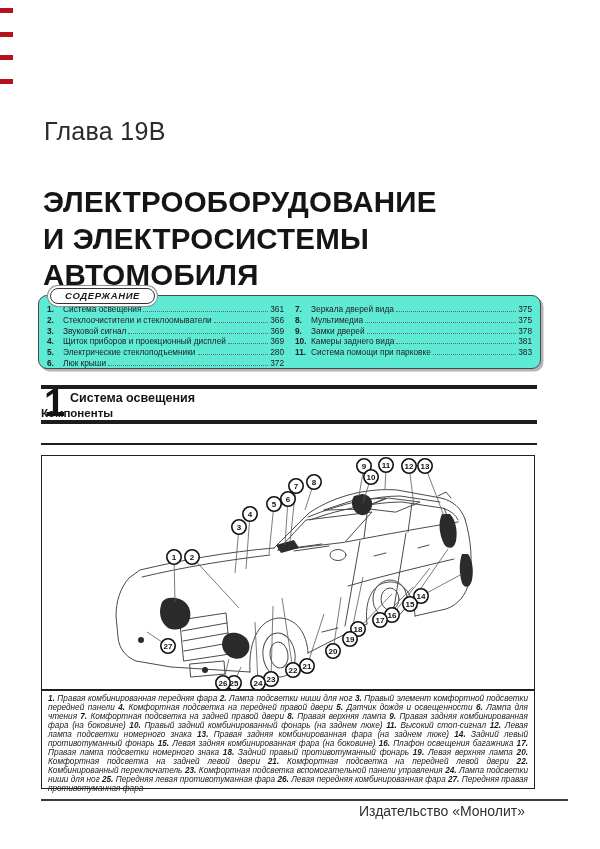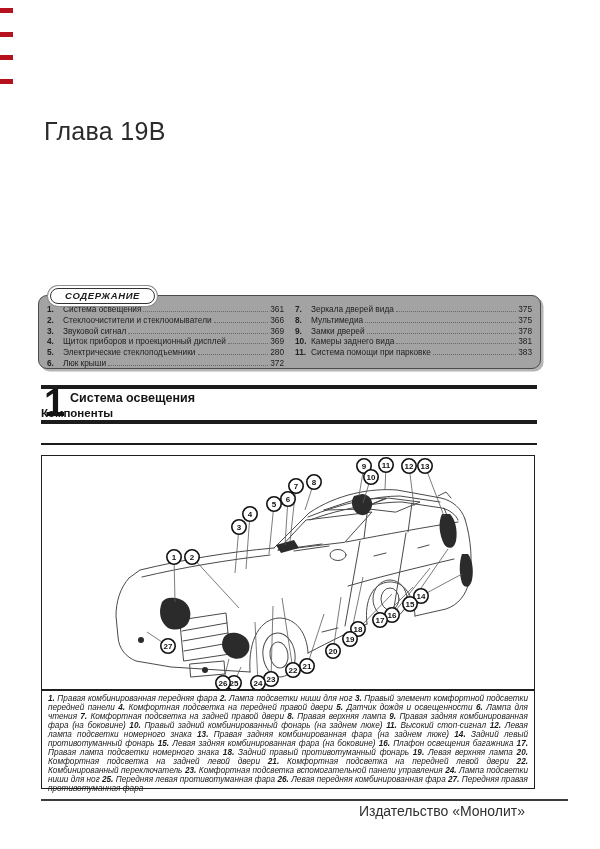--- a/index.html
+++ b/index.html
@@ -4,21 +4,21 @@
 <style>
   html,body{margin:0;padding:0;background:#fff;}
   .page{position:relative;width:568px;height:849px;background:#ffffff;overflow:hidden;
         font-family:"Liberation Sans",sans-serif;color:#1b1b1b;}
   .edge-tab{position:absolute;left:0;width:13px;height:5px;}
   .chapter{position:absolute;left:44px;top:117px;font-size:25px;color:#2b2b2b;letter-spacing:.3px;}
   .main-title{position:absolute;left:43px;top:184px;font-size:29.5px;font-weight:bold;
         line-height:36.5px;white-space:pre-line;color:#151515;letter-spacing:.2px;}
   
   .toc-box{position:absolute;left:38px;top:295px;width:501px;height:72px;
-        border:1.3px solid #4a4a4a;border-radius:9px;box-shadow:2.5px 2.5px 0 #b5b5b5;background:#a3a3a3;}
+        border:1.3px solid #4a4a4a;border-radius:9px;box-shadow:2.5px 2.5px 0 #b5b5b5;background:#5eead4;}
   .toc-tab{position:absolute;top:-8px;left:11px;background:#fff;border:1.3px solid #333;
         border-radius:9px;padding:1px 14px 2px;font-size:9.5px;font-weight:bold;font-style:italic;
         letter-spacing:.6px;box-shadow:0 0 0 2px #fff,0 0 0 3px #8f8f8f;}
   .toc-cols{display:flex;padding:8px 8px 0 8px;gap:11px;}
   .toc-col{flex:1;min-width:0;}
   .toc-item{display:flex;align-items:baseline;font-size:8.3px;line-height:10.8px;color:#222;}
   .toc-item .num{font-weight:bold;width:16px;flex:none;}
   .toc-item .lbl{flex:none;white-space:nowrap;}
   .toc-item .dots{flex:1;border-bottom:1.2px dotted #6a6a6a;margin:0 2px 2px;}
   .toc-item .pg{flex:none;}
@@ -49,20 +49,23 @@
 
   <div>
       <div class="edge-tab" style="top: 8px; background: rgb(181, 18, 30);"></div>
       <div class="edge-tab" style="top: 31.5px; background: rgb(181, 18, 30);"></div>
       <div class="edge-tab" style="top: 55px; background: rgb(181, 18, 30);"></div>
       <div class="edge-tab" style="top: 78.5px; background: rgb(181, 18, 30);"></div>
     </div>
 
   <div class="chapter">Глава 19В</div>
 
+  <div class="main-title">ЭЛЕКТРООБОРУДОВАНИЕ
+И ЭЛЕКТРОСИСТЕМЫ
+АВТОМОБИЛЯ</div>
 
   <div class="toc-box">
     <span class="toc-tab">СОДЕРЖАНИЕ</span>
     <div class="toc-cols">
       <div class="toc-col">
           <div class="toc-item">
             <span class="num">1.</span>
             <span class="lbl">Система освещения</span>
             <span class="dots"></span>
             <span class="pg">361</span>

